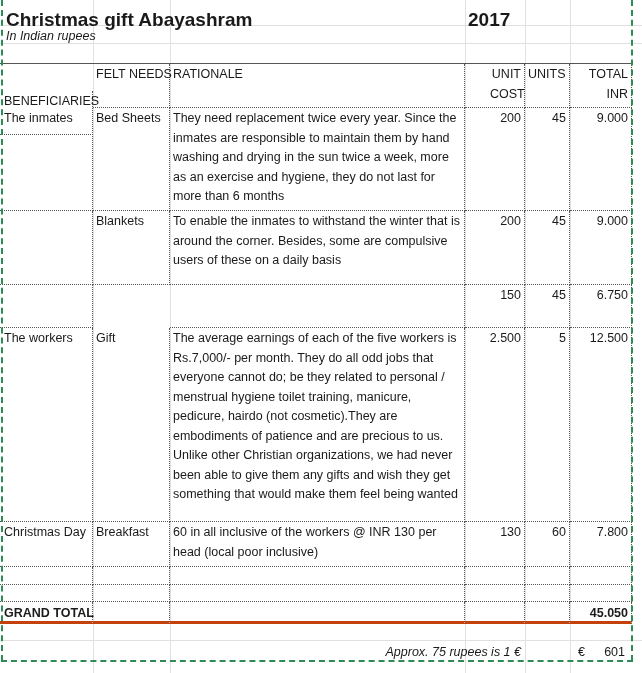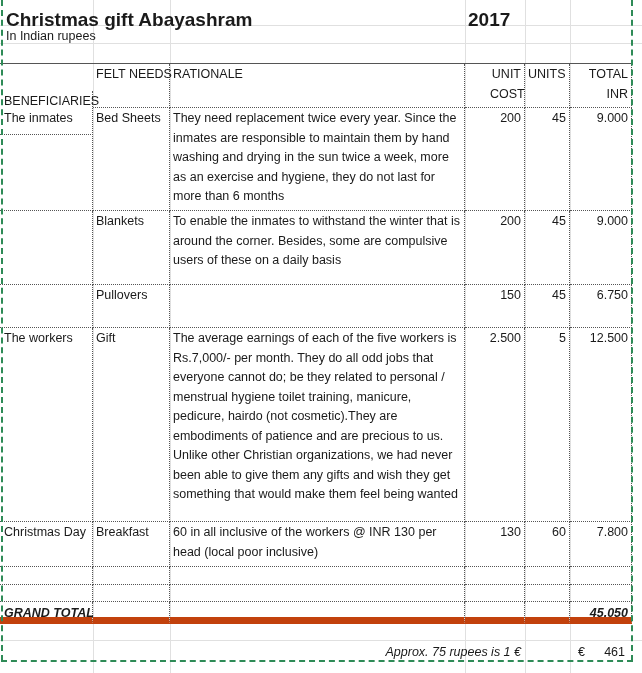--- a/index.html
+++ b/index.html
@@ -9,21 +9,21 @@
   .gridv { position:absolute; top:0; width:1px; height:673px; background:#e0e0e0; }
   .gridh { position:absolute; left:0; width:642px; height:1px; background:#e0e0e0; }
   .cell { position:absolute; box-sizing:border-box; padding:1px 3px; line-height:19.5px; overflow:visible; white-space:nowrap; }
   .dot-r { border-right:1px dotted #555; }
   .dot-b { border-bottom:1px dotted #555; }
   .right { text-align:right; }
   .wrap { white-space:normal; }
   .title { font-weight:bold; font-size:19px; line-height:24px; padding-top:8px; }
   .bold { font-weight:bold; }
   .italic { font-style:italic; }
-  .solid-b { border-bottom:7px solid #c2410c;font-style:italic; }
+  .solid-b { border-bottom:3px solid #c2410c; }
   .green-l { position:absolute; left:1px; top:0; height:661px; border-left:2px dashed #2e8b57; }
   .green-r { position:absolute; left:631px; top:0; height:661px; border-left:2px dashed #2e8b57; }
   .green-b { position:absolute; left:1px; top:660px; width:632px; border-top:2px dashed #2e8b57; }
   .hdrline { position:absolute; left:0; top:63px; width:632px; height:1px; background:#555; }
 </style>
 </head>
 <body>
 
 <div class="sheet">
 
@@ -32,21 +32,21 @@
   <div class="gridv" style="left:465px"></div>
   <div class="gridv" style="left:525px"></div>
   <div class="gridv" style="left:570px"></div>
   <div class="gridh" style="top:25px"></div>
   <div class="gridh" style="top:43px"></div>
   <div class="gridh" style="top:640px"></div>
 
   <div class="cell title" style="left:3px;top:0;width:460px;height:26px;">Christmas gift Abayashram</div>
   <div class="cell title" style="left:465px;top:0;width:60px;height:26px;">2017</div>
 
-  <div class="cell" style="left:3px;top:26px;width:167px;height:18px;line-height:18px;">In Indian rupees</div>
+  <div class="cell" style="left:3px;top:26px;width:167px;height:18px;line-height:18px;font-style:italic;">In Indian rupees</div>
 
   <div class="hdrline"></div>
 
   <div class="cell dot-r dot-b" style="left:0;top:64px;width:93px;height:44px;padding-left:4px;margin-top:27px;">BENEFICIARIES</div>
   <div class="cell dot-r dot-b" style="left:93px;top:64px;width:77px;height:44px;">FELT NEEDS</div>
   <div class="cell dot-r dot-b" style="left:170px;top:64px;width:295px;height:44px;">RATIONALE</div>
   <div class="cell dot-r dot-b right" style="left:465px;top:64px;width:60px;height:44px;padding-left:25px;">
     <div>UNIT</div>
     <div>COST</div>
   </div>
@@ -64,21 +64,20 @@
   <div class="cell dot-r dot-b right" style="left:570px;top:108px;width:62px;height:103px;">9.000</div>
 
   <div class="cell dot-r dot-b" style="left:0;top:211px;width:93px;height:74px;"></div>
   <div class="cell dot-r dot-b" style="left:93px;top:211px;width:77px;height:74px;">Blankets</div>
   <div class="cell dot-r dot-b wrap" style="left:170px;top:211px;width:295px;height:74px;">To enable the inmates to withstand the winter that is around the corner. Besides, some are compulsive users of these on a daily basis</div>
   <div class="cell dot-r dot-b right" style="left:465px;top:211px;width:60px;height:74px;">200</div>
   <div class="cell dot-r dot-b right" style="left:525px;top:211px;width:45px;height:74px;">45</div>
   <div class="cell dot-r dot-b right" style="left:570px;top:211px;width:62px;height:74px;">9.000</div>
 
   <div class="cell dot-r dot-b" style="left:0;top:285px;width:93px;height:43px;"></div>
-  <div class="cell dot-r dot-b" style="left:93px;top:285px;width:77px;height:43px;">Pullovers</div>
   <div class="cell dot-r dot-b wrap" style="left:170px;top:285px;width:295px;height:43px;"></div>
   <div class="cell dot-r dot-b right" style="left:465px;top:285px;width:60px;height:43px;">150</div>
   <div class="cell dot-r dot-b right" style="left:525px;top:285px;width:45px;height:43px;">45</div>
   <div class="cell dot-r dot-b right" style="left:570px;top:285px;width:62px;height:43px;">6.750</div>
 
   <div class="cell dot-r dot-b" style="left:0;top:328px;width:93px;height:194px;padding-left:4px;">The workers</div>
   <div class="cell dot-r dot-b" style="left:93px;top:328px;width:77px;height:194px;">Gift</div>
   <div class="cell dot-r dot-b wrap" style="left:170px;top:328px;width:295px;height:194px;">The average earnings of each of the five workers is Rs.7,000/- per month. They do all odd jobs that everyone cannot do; be they related to personal / menstrual hygiene toilet training, manicure, pedicure, hairdo (not cosmetic).They are embodiments of patience and are precious to us. Unlike other Christian organizations, we had never been able to give them any gifts and wish they get something that would make them feel being wanted</div>
   <div class="cell dot-r dot-b right" style="left:465px;top:328px;width:60px;height:194px;">2.500</div>
   <div class="cell dot-r dot-b right" style="left:525px;top:328px;width:45px;height:194px;">5</div>
@@ -107,18 +106,18 @@
 
   <div class="cell dot-r solid-b bold" style="left:0;top:602px;width:93px;height:22px;line-height:20px;padding-left:4px;">GRAND TOTAL</div>
   <div class="cell dot-r solid-b" style="left:93px;top:602px;width:77px;height:22px;"></div>
   <div class="cell dot-r solid-b" style="left:170px;top:602px;width:295px;height:22px;"></div>
   <div class="cell dot-r solid-b" style="left:465px;top:602px;width:60px;height:22px;"></div>
   <div class="cell dot-r solid-b" style="left:525px;top:602px;width:45px;height:22px;"></div>
   <div class="cell dot-r solid-b right bold" style="left:570px;top:602px;width:62px;height:22px;line-height:20px;">45.050</div>
 
   <div class="cell right italic" style="left:170px;top:641px;width:355px;height:20px;line-height:20px;padding-right:4px;font-style:italic;">Approx. 75 rupees is 1 €</div>
   <div class="cell" style="left:575px;top:641px;width:20px;height:20px;line-height:20px;">€</div>
-  <div class="cell right" style="left:590px;top:641px;width:40px;height:20px;line-height:20px;padding-right:5px;">461</div>
+  <div class="cell right" style="left:590px;top:641px;width:40px;height:20px;line-height:20px;padding-right:5px;">601</div>
 
   <div class="green-l"></div>
   <div class="green-r"></div>
   <div class="green-b"></div>
 </div>
 
 </body></html>

